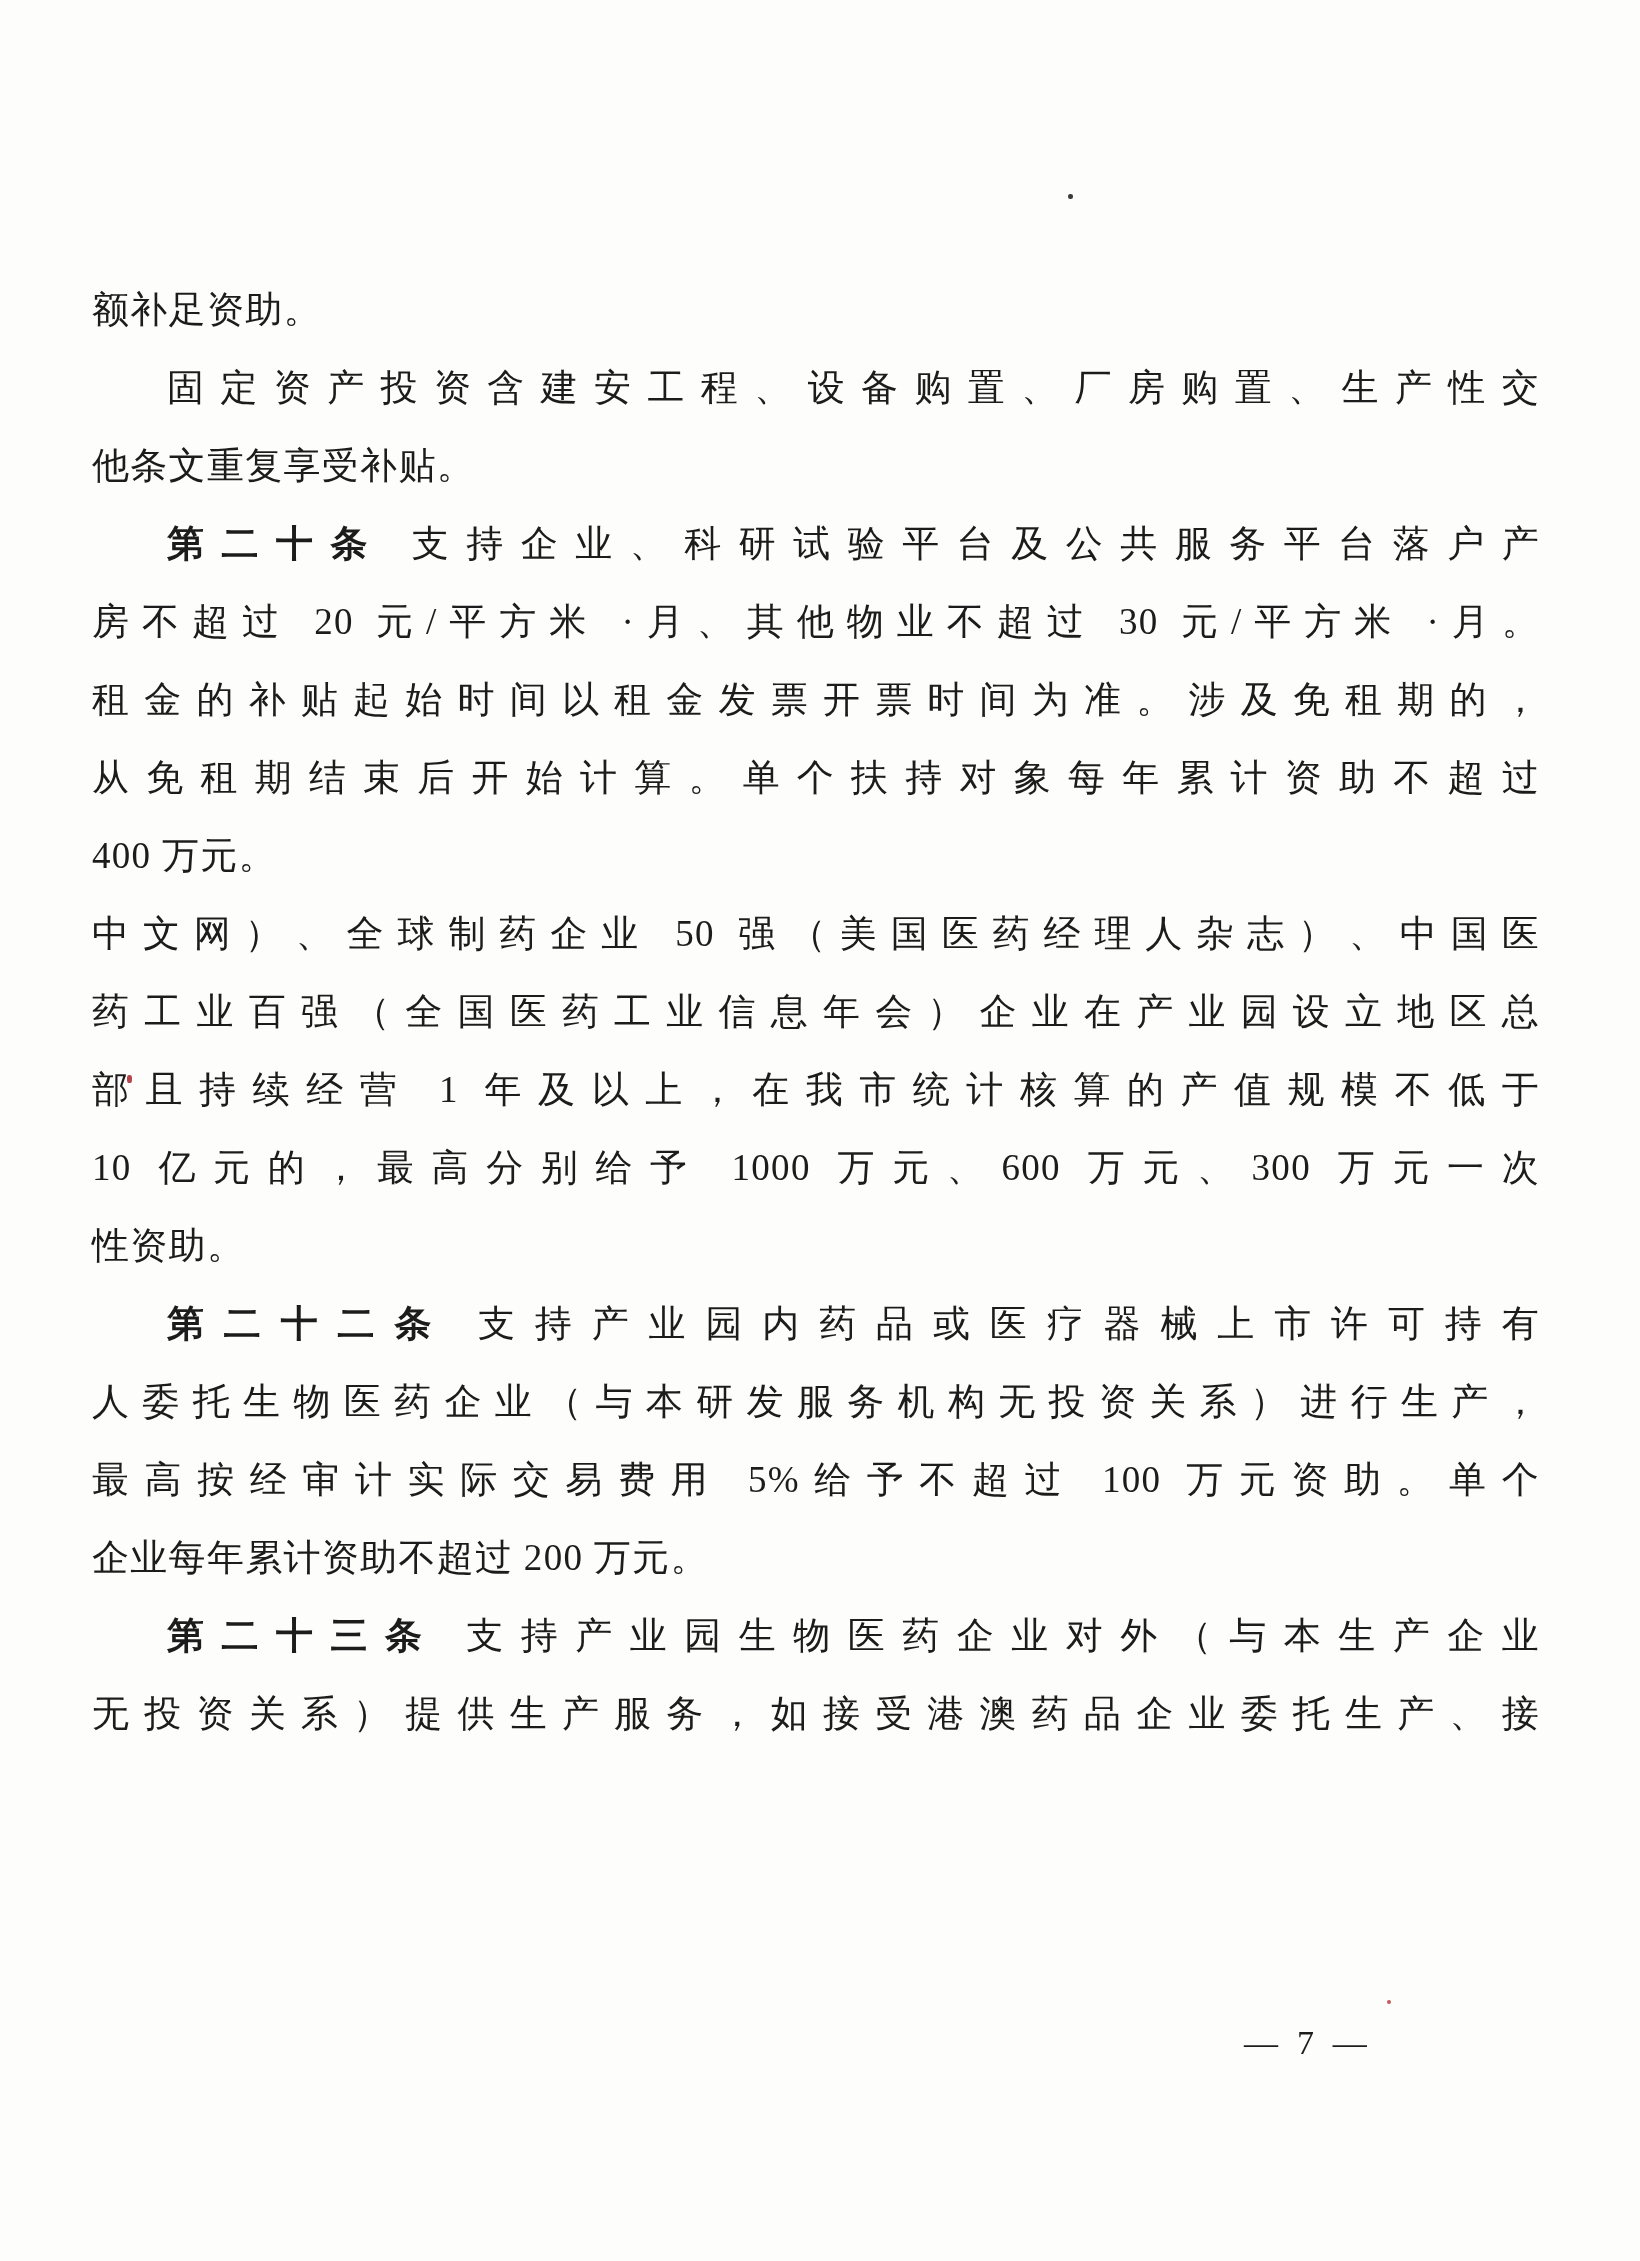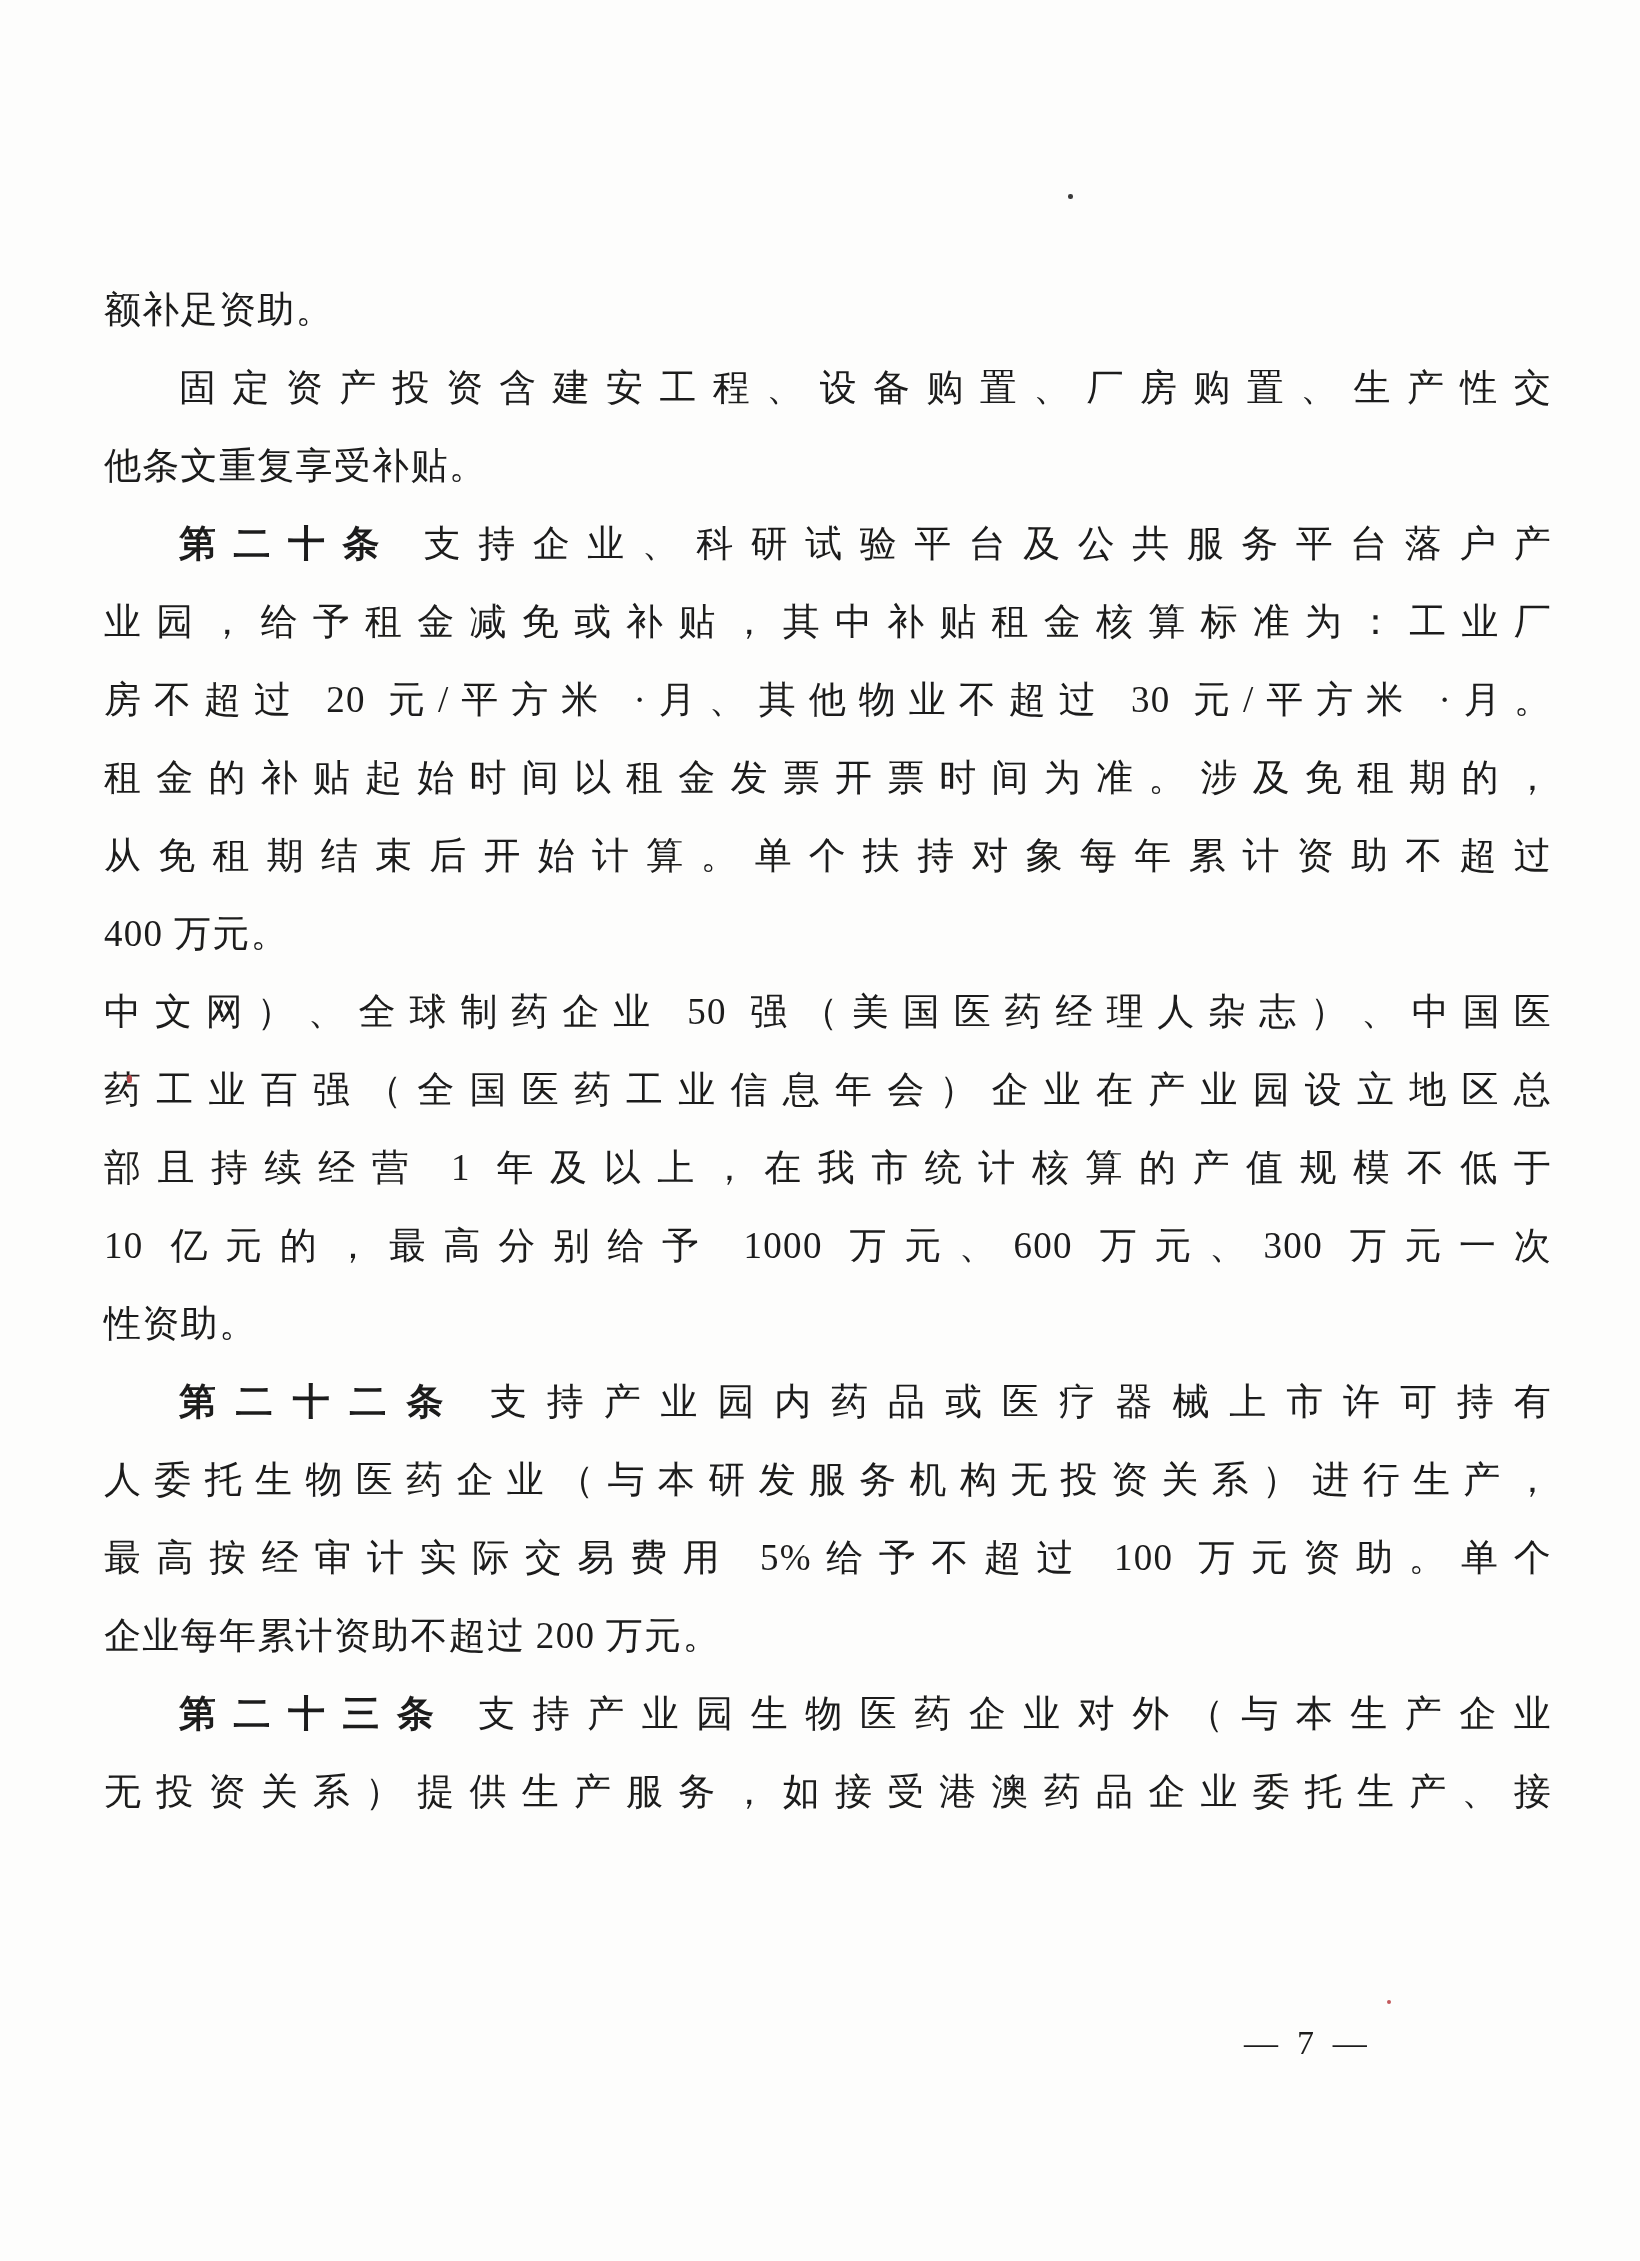--- a/index.html
+++ b/index.html
@@ -7,21 +7,21 @@
     position:relative;
     width:1640px;height:2261px;
     background:#fdfdfc;
     font-family:"Liberation Serif","DejaVu Serif",serif;
     color:#1c1c1c;
     overflow:hidden;
     margin:0 auto;
   }
   .body-text{
     position:absolute;
-    left:104px;top:271px;
+    left:92px;top:271px;
     width:1448px;
   }
   .line{
     margin:0;
     height:78px;
     line-height:78px;
     font-size:37px;
     text-align:left;
     letter-spacing:1.3px;
   }
@@ -52,21 +52,20 @@
 </style>
 </head>
 <body>
 
 <div class="page">
   <main class="body-text">
       <p class="line"><span class="seg">额补足资助。</span></p>
       <p class="line indent fill"><span class="seg">固定资产投资含建安工程、设备购置、厂房购置、生产性交</span></p>
       <p class="line"><span class="seg">他条文重复享受补贴。</span></p>
       <p class="line indent fill"><span class="seg-bold">第二十条</span><span class="seg">支持企业、科研试验平台及公共服务平台落户产</span></p>
-      <p class="line fill"><span class="seg">业园，给予租金减免或补贴，其中补贴租金核算标准为：工业厂</span></p>
       <p class="line fill"><span class="seg">房不超过 20 元/平方米 ·月、其他物业不超过 30 元/平方米 ·月。</span></p>
       <p class="line fill"><span class="seg">租金的补贴起始时间以租金发票开票时间为准。涉及免租期的，</span></p>
       <p class="line fill"><span class="seg">从免租期结束后开始计算。单个扶持对象每年累计资助不超过</span></p>
       <p class="line"><span class="seg">400 万元。</span></p>
       <p class="line fill"><span class="seg">中文网）、全球制药企业 50 强（美国医药经理人杂志）、中国医</span></p>
       <p class="line fill"><span class="seg">药工业百强（全国医药工业信息年会）企业在产业园设立地区总</span></p>
       <p class="line fill"><span class="seg">部且持续经营 1 年及以上，在我市统计核算的产值规模不低于</span></p>
       <p class="line fill"><span class="seg">10 亿元的，最高分别给予 1000 万元、600 万元、300 万元一次</span></p>
       <p class="line"><span class="seg">性资助。</span></p>
       <p class="line indent fill"><span class="seg-bold">第二十二条</span><span class="seg">支持产业园内药品或医疗器械上市许可持有</span></p>

